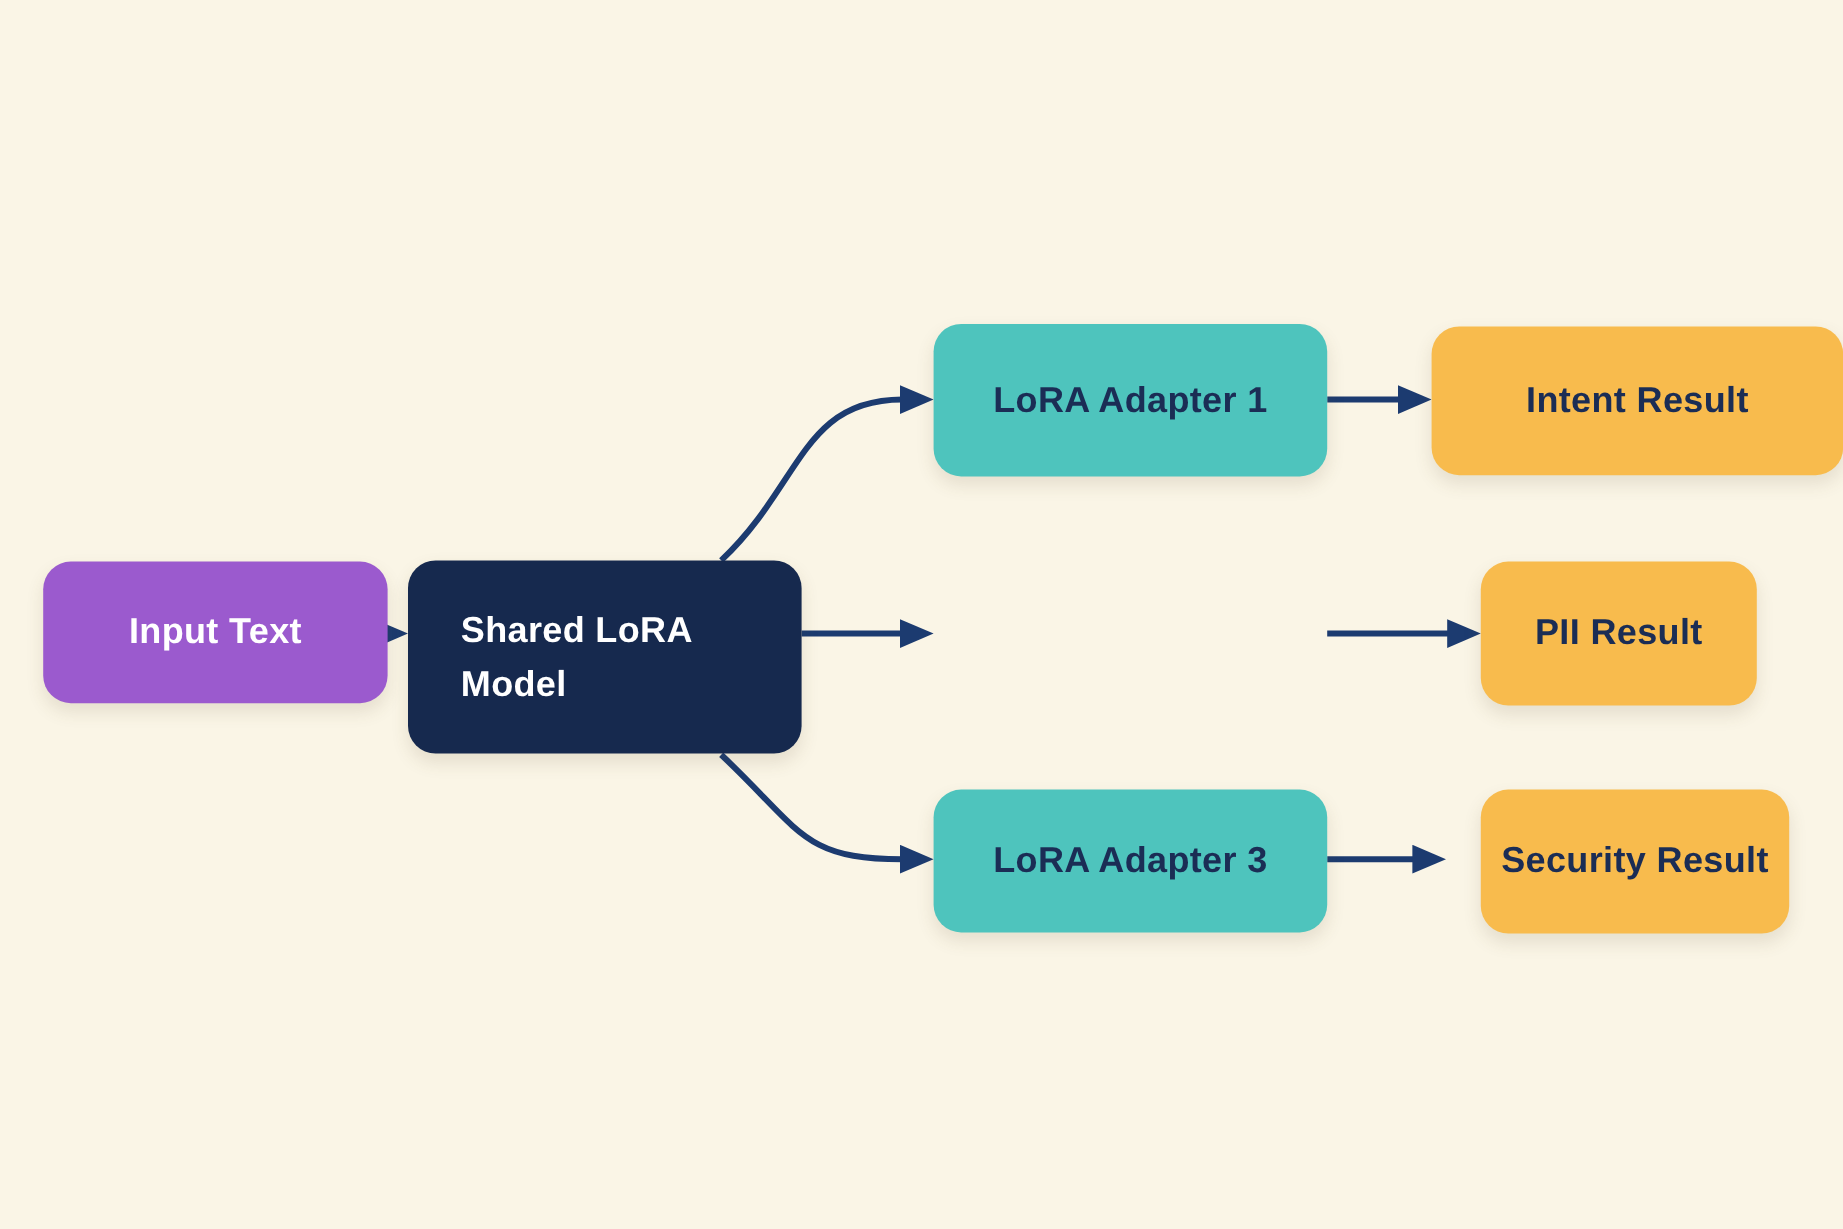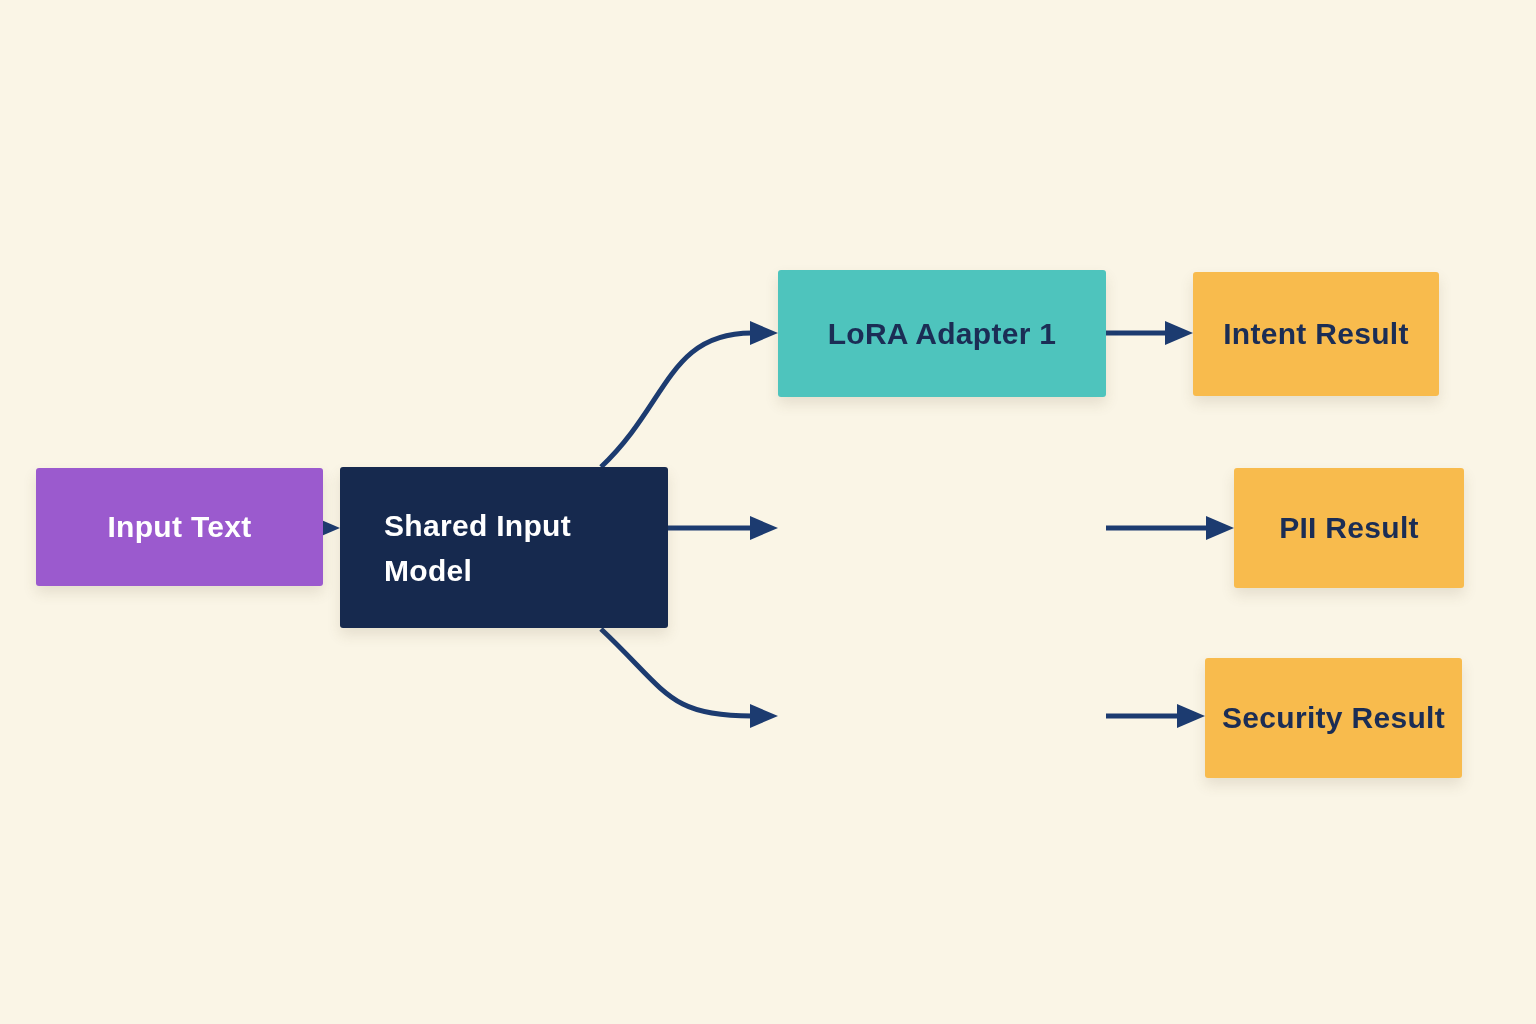--- a/index.html
+++ b/index.html
@@ -34,21 +34,21 @@
   .edge {
     stroke: var(--arrow);
     stroke-width: 5;
     fill: none;
   }
   .node {
     position: absolute;
     display: flex;
     align-items: center;
     justify-content: center;
-    border-radius: 3px;
+    border-radius: 23px;
     font-weight: 700;
     font-size: 30px;
     letter-spacing: 0.3px;
     box-shadow: 0 7px 14px rgba(90, 80, 50, 0.13);
   }
   .node-label { text-align: center; }
   .node-input {
     left: 36px; top: 468px; width: 287px; height: 118px;
     background: var(--input-box);
     color: var(--text-light);
@@ -66,23 +66,23 @@
     background: var(--adapter-box);
     color: var(--text-dark);
   }
   .node-adapter1 { left: 778px; top: 270px; width: 328px; height: 127px; }
   .node-adapter2 { left: 778px; top: 469px; width: 328px; height: 117px; }
   .node-adapter3 { left: 778px; top: 658px; width: 328px; height: 119px; }
   .node-result {
     background: var(--result-box);
     color: var(--text-dark);
   }
-  .node-result1 { left: 1193px; top: 272px; width: 246px; height: 124px; }
+  .node-result1 { left: 1193px; top: 272px; width: 343px; height: 124px; }
   .node-result2 { left: 1234px; top: 468px; width: 230px; height: 120px; }
-  .node-result3 { left: 1205px; top: 658px; width: 257px; height: 120px; }
+  .node-result3 { left: 1234px; top: 658px; width: 257px; height: 120px; }
 </style>
 </head>
 <body>
 
 <div class="canvas">
 
   <svg class="edges-layer" viewBox="0 0 1536 1024" xmlns="http://www.w3.org/2000/svg">
     <defs>
       <marker id="arrowhead" markerUnits="userSpaceOnUse" markerWidth="28" markerHeight="24" refX="2" refY="12" orient="auto">
         <path d="M0 0 L28 12 L0 24 Z" fill="var(--arrow)"></path>
@@ -95,28 +95,31 @@
     <path class="edge" d="M1106 333 L1167 333" marker-end="url(#arrowhead)"></path>
     <path class="edge" d="M1106 528 L1208 528" marker-end="url(#arrowhead)"></path>
     <path class="edge" d="M1106 716 L1179 716" marker-end="url(#arrowhead)"></path>
   </svg>
 
   <div class="node node-input">
     <span class="node-label">Input Text</span>
   </div>
 
   <div class="node node-base">
-    <span class="node-label">Shared Input Model</span>
+    <span class="node-label">Shared LoRA Model</span>
   </div>
 
   <div class="node node-adapter node-adapter1">
     <span class="node-label">LoRA Adapter 1</span>
   </div>
 
 
+  <div class="node node-adapter node-adapter3">
+    <span class="node-label">LoRA Adapter 3</span>
+  </div>
 
   <div class="node node-result node-result1">
     <span class="node-label">Intent Result</span>
   </div>
 
   <div class="node node-result node-result2">
     <span class="node-label">PII Result</span>
   </div>
 
   <div class="node node-result node-result3">

